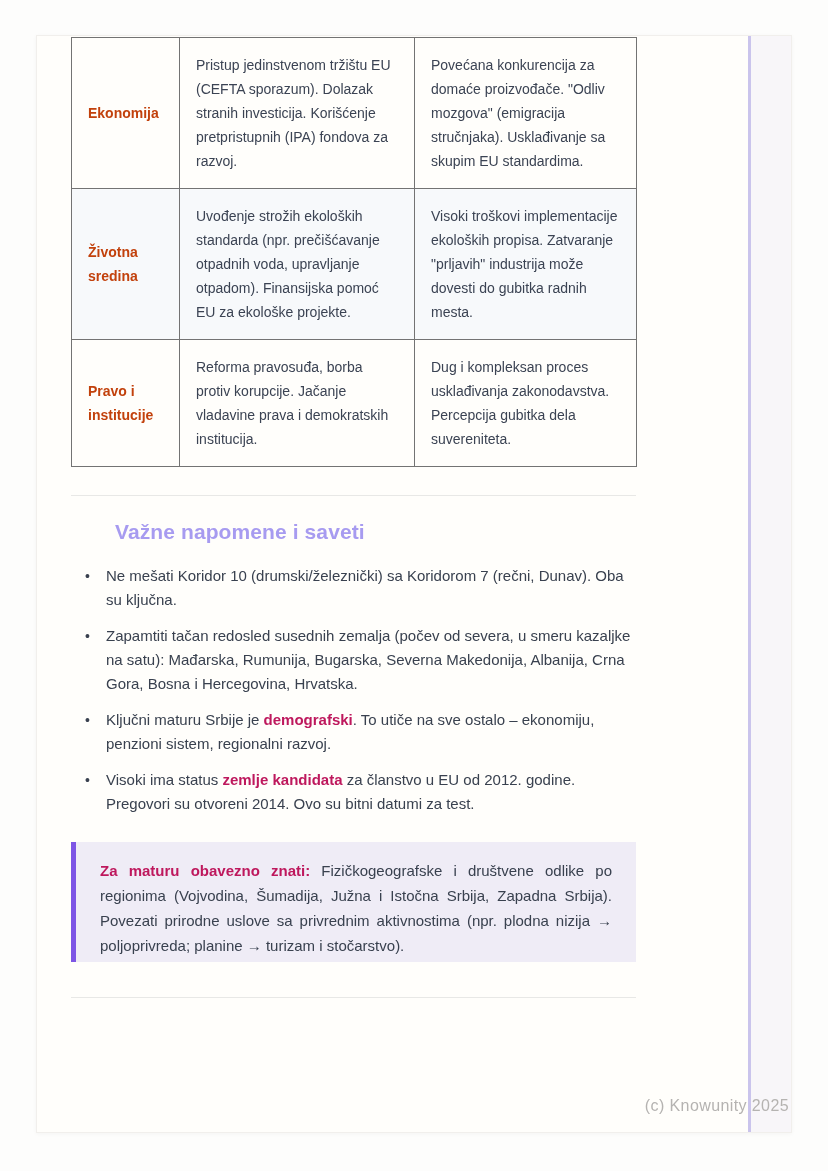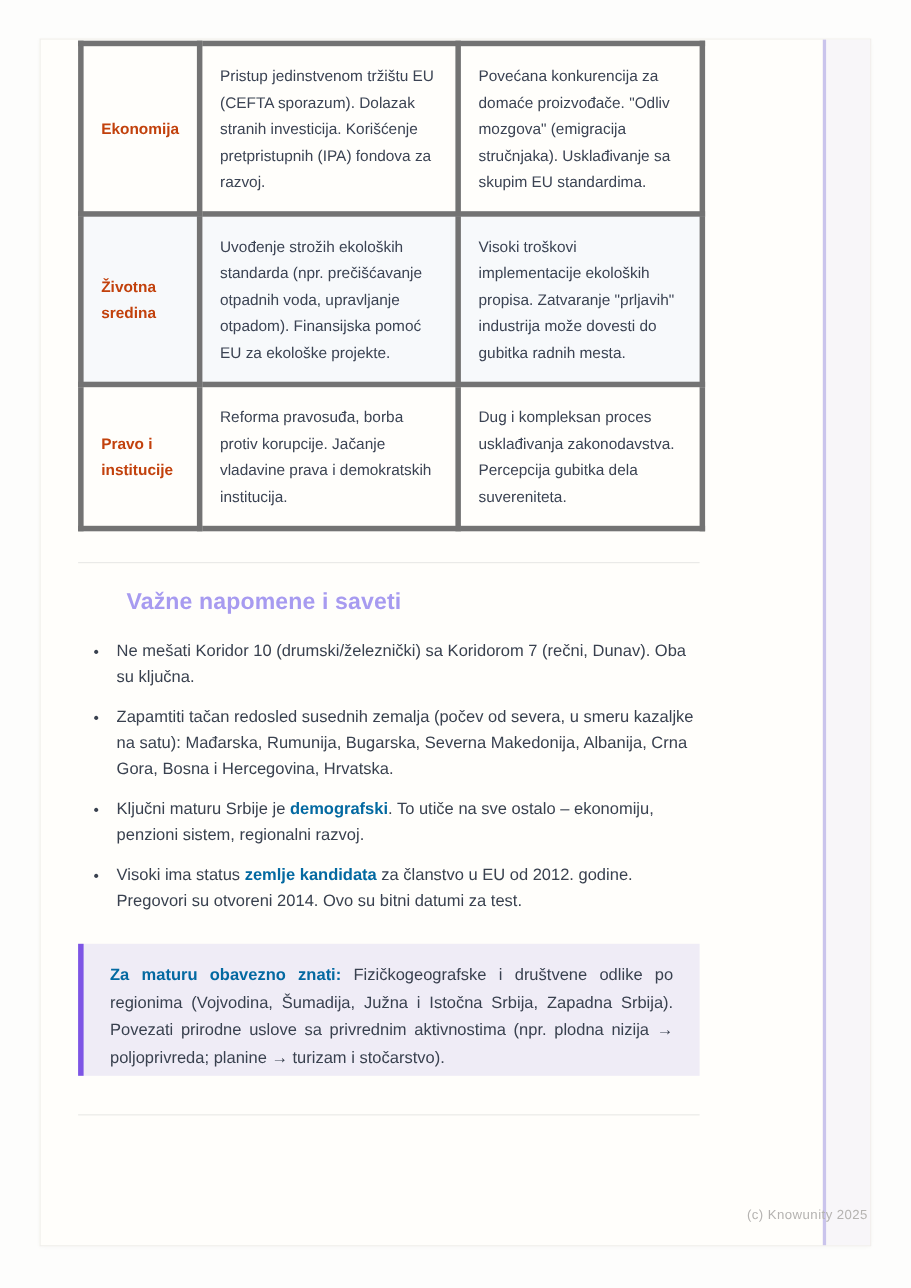--- a/index.html
+++ b/index.html
@@ -39,21 +39,21 @@
   
   table.pros-cons {
     width: 565px;
     border-collapse: collapse;
     table-layout: fixed;
     font-size: 14px;
     line-height: 24px;
     color: #3b4353;
   }
   table.pros-cons td {
-    border: 5px solid #737373;
+    border: 1px solid #737373;
     padding: 15px 16px;
     vertical-align: middle;
     background: #fffefb;
   }
   table.pros-cons col.c1 { width: 108px; }
   table.pros-cons col.c2 { width: 235px; }
   table.pros-cons col.c3 { width: 222px; }
   table.pros-cons td.topic {
     font-weight: bold;
     color: #c2410c;
@@ -85,40 +85,40 @@
     position: relative;
     padding-left: 35px;
     margin-bottom: 12px;
   }
   ul.notes-list .marker {
     position: absolute;
     left: 14px; top: 0;
     font-size: 14px;
     color: #39414f;
   }
-  ul.notes-list strong, .callout strong { color: #0369a1; }
+  ul.notes-list strong, .callout strong { color: #be185d; }
   
   .callout {
     margin-top: 26px;
     background: #efecf6;
     border-left: 5px solid #7d55e5;
     padding: 16px 24px 4px 24px;
     font-size: 15px;
     line-height: 25px;
     color: #39414f;
     text-align: justify;
   }
   .divider.second { margin-top: 35px; }
   h2.section-title.review { margin-top: 22px; }
   
   .copyright {
     position: absolute;
     right: 2px;
     top: 1061px;
-    font-size: 12px;
+    font-size: 16px;
     color: #b5b3b1;
     letter-spacing: 0.4px;
     white-space: nowrap;
   }
 </style>
 </head>
 <body>
 
 <div class="page-card">
 

